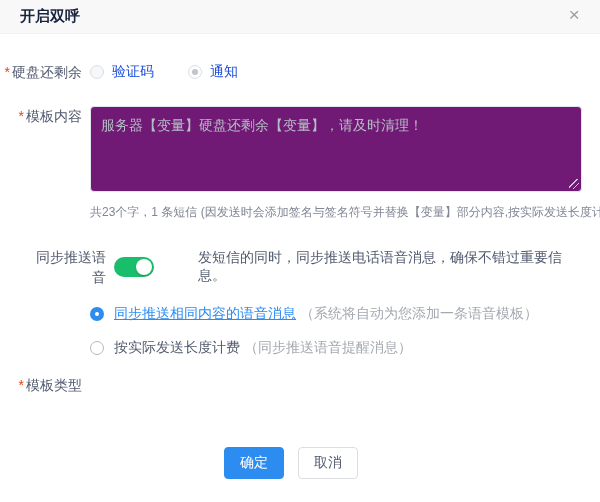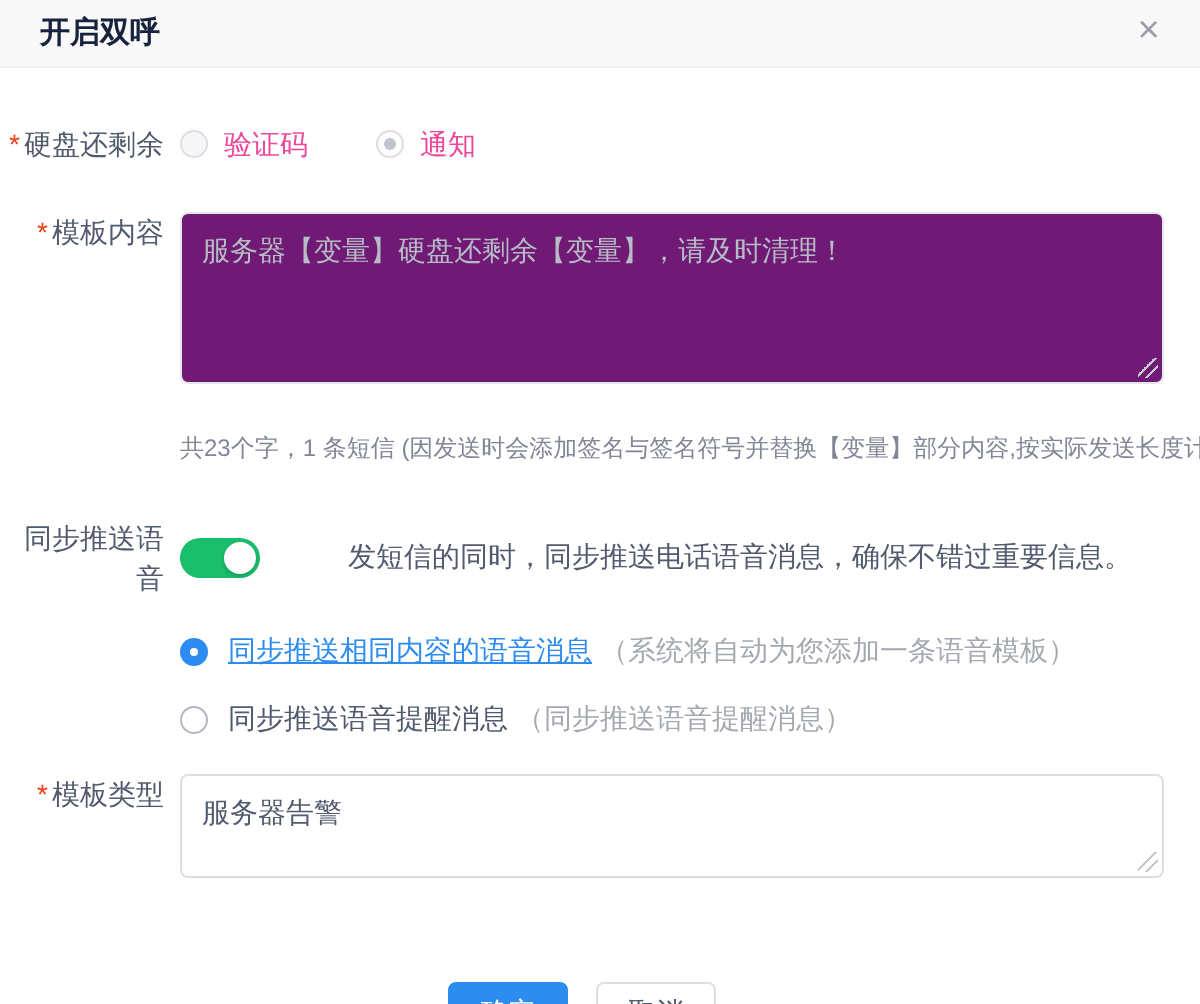--- a/index.html
+++ b/index.html
@@ -32,21 +32,21 @@
   .radio-item { display:flex; align-items:center; margin-right:34px; cursor:not-allowed; }
   .radio-circle {
     width:14px; height:14px; border-radius:50%; border:1px solid #dcdee2;
     background:#f6f7f9; margin-right:8px; position:relative; flex:none;
   }
   .radio-circle.checked-disabled { background:#fdfdfe; }
   .radio-circle.checked-disabled::after {
     content:""; position:absolute; left:50%; top:50%; width:6px; height:6px;
     margin:-3px 0 0 -3px; border-radius:50%; background:#c0c4cc;
   }
-  .radio-label-disabled { color:#ec4899; }
+  .radio-label-disabled { color:#1d4ed8;font-family:Liberation Mono, monospace; }
 
   
   .ta-wrap { position:relative; }
   textarea {
     display:block; width:100%; border:1px solid #e3e6eb; border-radius:4px;
     padding:8px 10px; font-family:inherit; font-size:14px; line-height:20px;
     resize:none; outline:none; color:#515a6e;
   }
   textarea.ta-disabled { background:#701a75; color:#b6bcc6; height:86px; }
   textarea.ta-disabled::placeholder { color:#b6bcc6; opacity:1; }
@@ -56,21 +56,21 @@
     background:
       linear-gradient(135deg, transparent 40%, #c5c8ce 40%, #c5c8ce 48%, transparent 48%,
                       transparent 66%, #c5c8ce 66%, #c5c8ce 74%, transparent 74%);
   }
 
   
   .helper-row { display:flex; align-items:center; margin:-12px 0 26px 90px; white-space:nowrap; }
   .helper-text { font-size:12px; color:#808695; }
 
   
-  .toggle-row { display:flex; align-items:center; margin-bottom:18px; }
+  .toggle-row { display:flex; align-items:center; margin-bottom:18px;padding-left:24px; }
   .toggle-row .form-label { line-height:20px; }
   .switch {
     width:40px; height:20px; border-radius:11px; background:#19be6b;
     position:relative; flex:none; margin-right:12px; cursor:pointer;
   }
   .switch-knob {
     position:absolute; top:2px; right:2px; width:16px; height:16px;
     border-radius:50%; background:#fff; box-shadow:0 1px 2px rgba(0,0,0,.2);
   }
   .toggle-desc { color:#515a6e;margin-left:32px; }
@@ -118,21 +118,21 @@
           <span class="radio-circle"></span>
           <span class="radio-label-disabled">验证码</span>
         </div>
         <div class="radio-item">
           <span class="radio-circle checked-disabled"></span>
           <span class="radio-label-disabled">通知</span>
         </div>
       </div>
     </div>
 
-    <div class="form-row" style="margin-bottom:36px;">
+    <div class="form-row" style="margin-bottom:24px;">
       <div class="form-label"><i class="star">*</i><span>模板内容</span></div>
       <div class="form-content ta-wrap">
         <textarea class="ta-disabled" placeholder="服务器【变量】硬盘还剩余【变量】，请及时清理！" style=""></textarea>
         <span class="resize-grip"></span>
       </div>
     </div>
 
     <div class="helper-row">
       <span class="helper-text">共23个字，1 条短信 (因发送时会添加签名与签名符号并替换【变量】部分内容,按实际发送长度计费)</span>
 
@@ -147,30 +147,26 @@
     </div>
 
     <div class="opt-row">
       <span class="opt-radio checked"></span>
       <span class="opt-label-blue">同步推送相同内容的语音消息</span>
       <span class="opt-note">（系统将自动为您添加一条语音模板）</span>
     </div>
 
     <div class="opt-row last">
       <span class="opt-radio unchecked"></span>
-      <span class="opt-label-dark">同步推送语音提醒消息</span>
+      <span class="opt-label-dark">按实际发送长度计费</span>
       <span class="opt-note">（同步推送语音提醒消息）</span>
     </div>
 
     <div class="form-row" style="margin-bottom:0;">
       <div class="form-label"><i class="star">*</i><span>模板类型</span></div>
-      <div class="form-content ta-wrap">
-        <textarea class="ta-normal" style="">服务器告警</textarea>
-        <span class="resize-grip"></span>
-      </div>
     </div>
 
     <div class="modal-footer">
       <button class="btn btn-primary">确定</button>
       <button class="btn btn-default">取消</button>
     </div>
 
   </div>
 </div>
 

